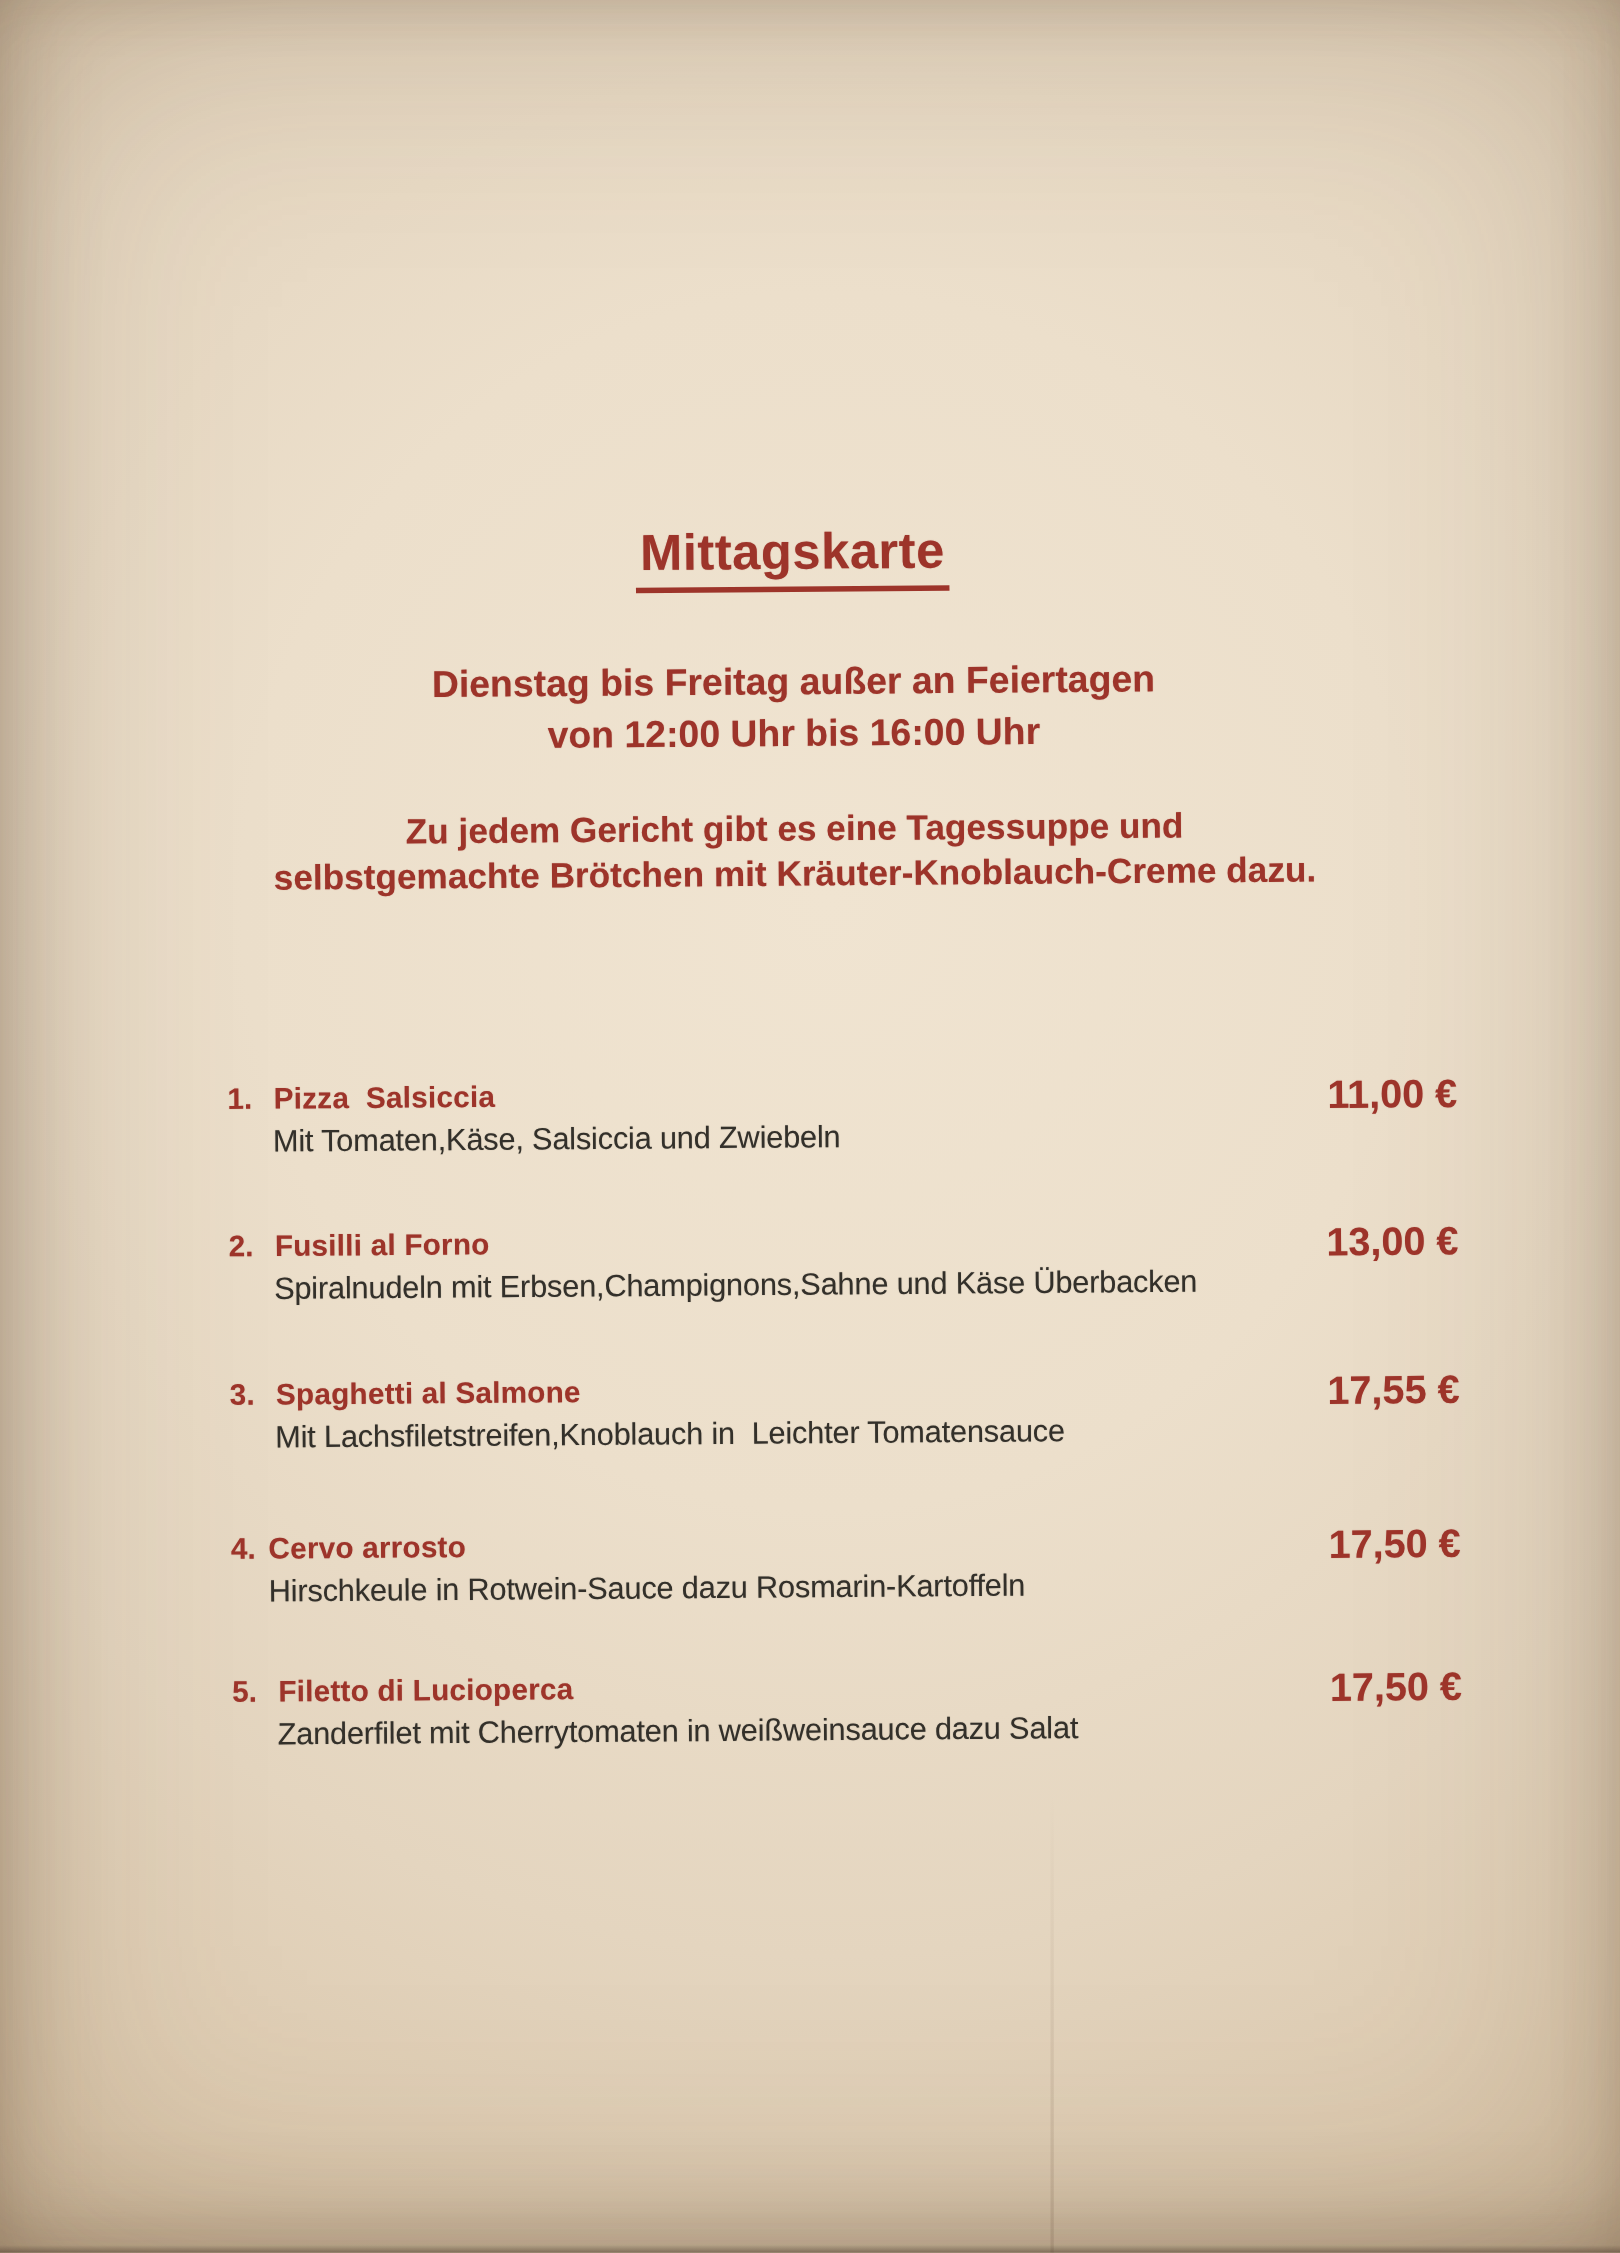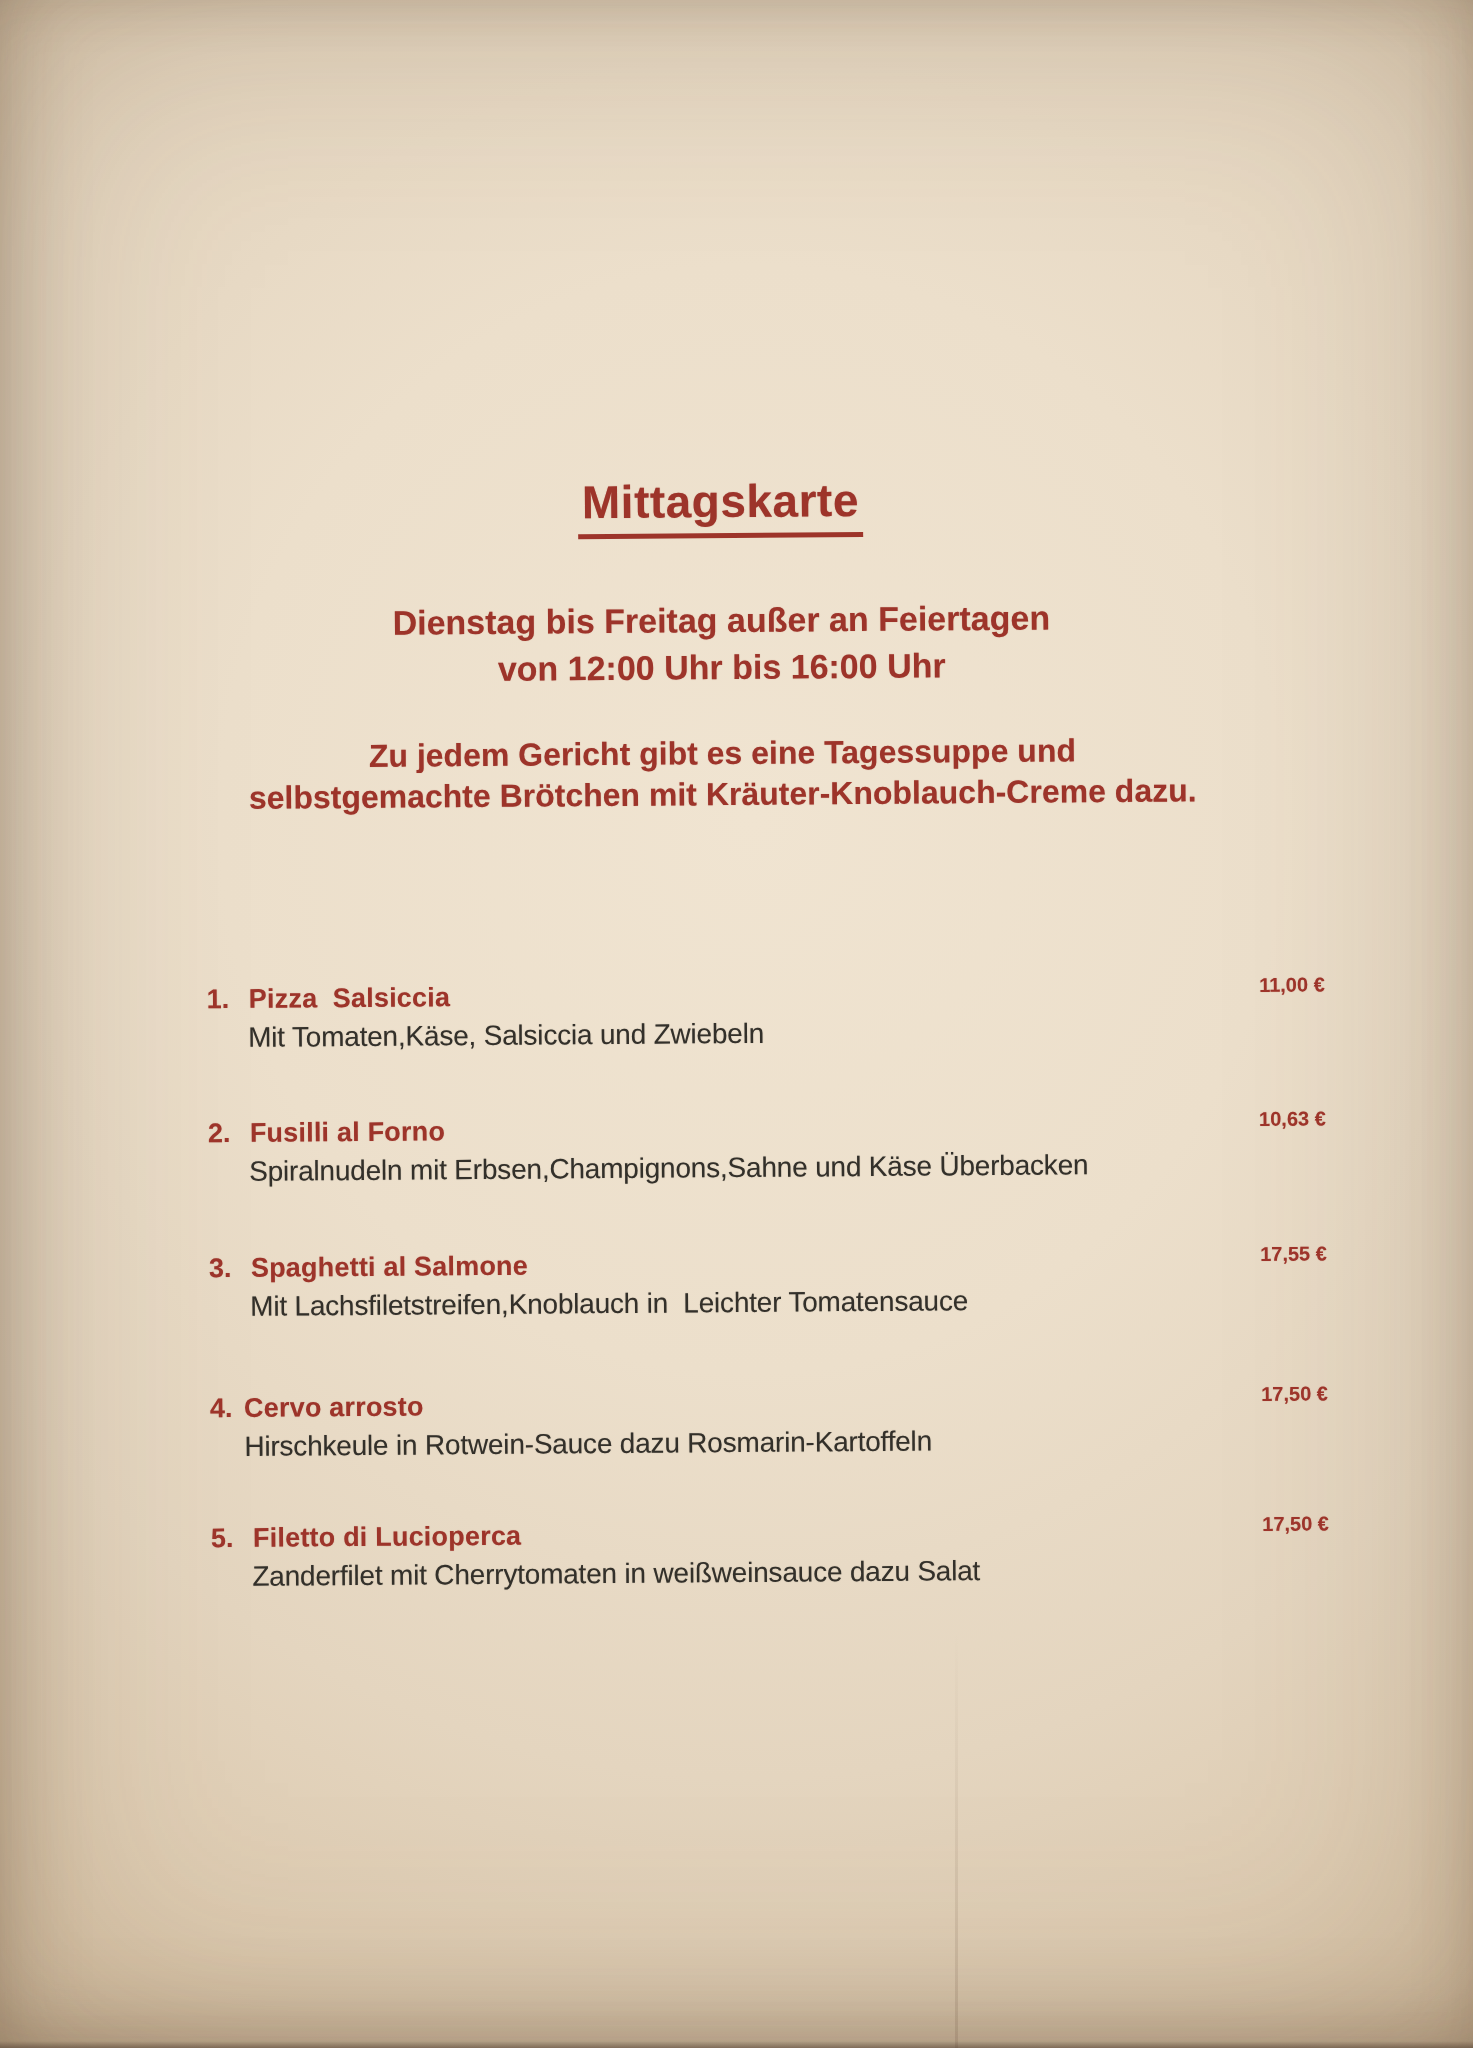--- a/index.html
+++ b/index.html
@@ -67,21 +67,21 @@
   .item-number{width:42px;flex:0 0 auto;}
   .menu-item:nth-child(4) .item-number{width:34px;}
   .item-name{white-space:pre;letter-spacing:.2px;text-shadow:0 0 1px rgba(157,52,42,.40);}
   .item-number{text-shadow:0 0 1px rgba(157,52,42,.40);}
   .item-desc{
     margin:5px 0 0 41px;font-size:28px;line-height:34px;letter-spacing:-0.2px;
     white-space:pre;color:#33302a;text-shadow:0 0 1px rgba(51,48,42,.35);
   }
   .menu-item:nth-child(4) .item-desc{margin-left:34px;}
   .item-price{
-    position:absolute;right:0;top:0;font-weight:bold;font-size:20px;
+    position:absolute;right:0;top:0;font-weight:bold;font-size:36px;
     text-shadow:0 0 1px rgba(157,52,42,.40);white-space:pre;
   }
 </style>
 </head>
 <body>
 
 <div class="paper"></div>
 <div class="crease"></div>
 <div class="bottom-edge"></div>
 
@@ -111,21 +111,21 @@
       <div class="item-desc">Mit Tomaten,Käse, Salsiccia und Zwiebeln</div>
       <div class="item-price red">11,00 €</div>
     </div>
 
     <div class="menu-item">
       <div class="item-head red">
         <span class="item-number">2.</span>
         <span class="item-name">Fusilli al Forno</span>
       </div>
       <div class="item-desc">Spiralnudeln mit Erbsen,Champignons,Sahne und Käse Überbacken</div>
-      <div class="item-price red">10,63 €</div>
+      <div class="item-price red">13,00 €</div>
     </div>
 
     <div class="menu-item">
       <div class="item-head red">
         <span class="item-number">3.</span>
         <span class="item-name">Spaghetti al Salmone</span>
       </div>
       <div class="item-desc">Mit Lachsfiletstreifen,Knoblauch in  Leichter Tomatensauce</div>
       <div class="item-price red">17,55 €</div>
     </div>

